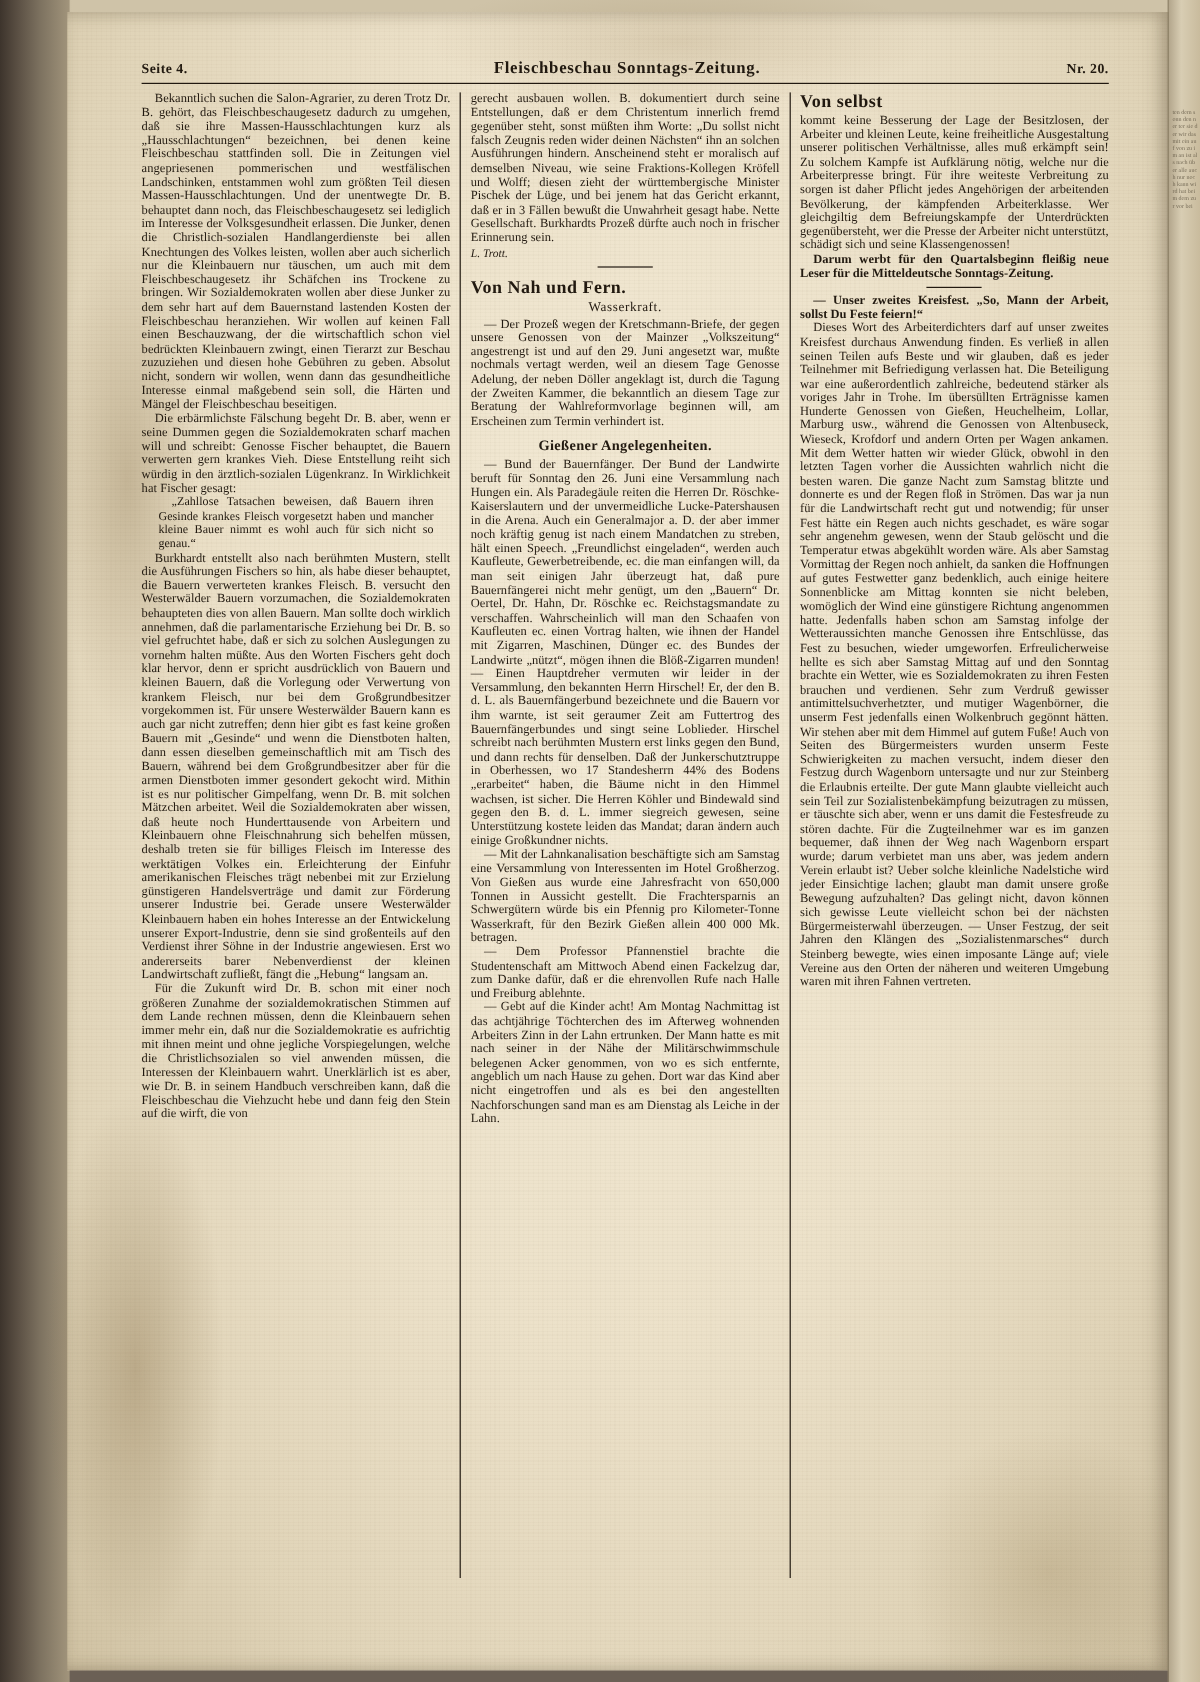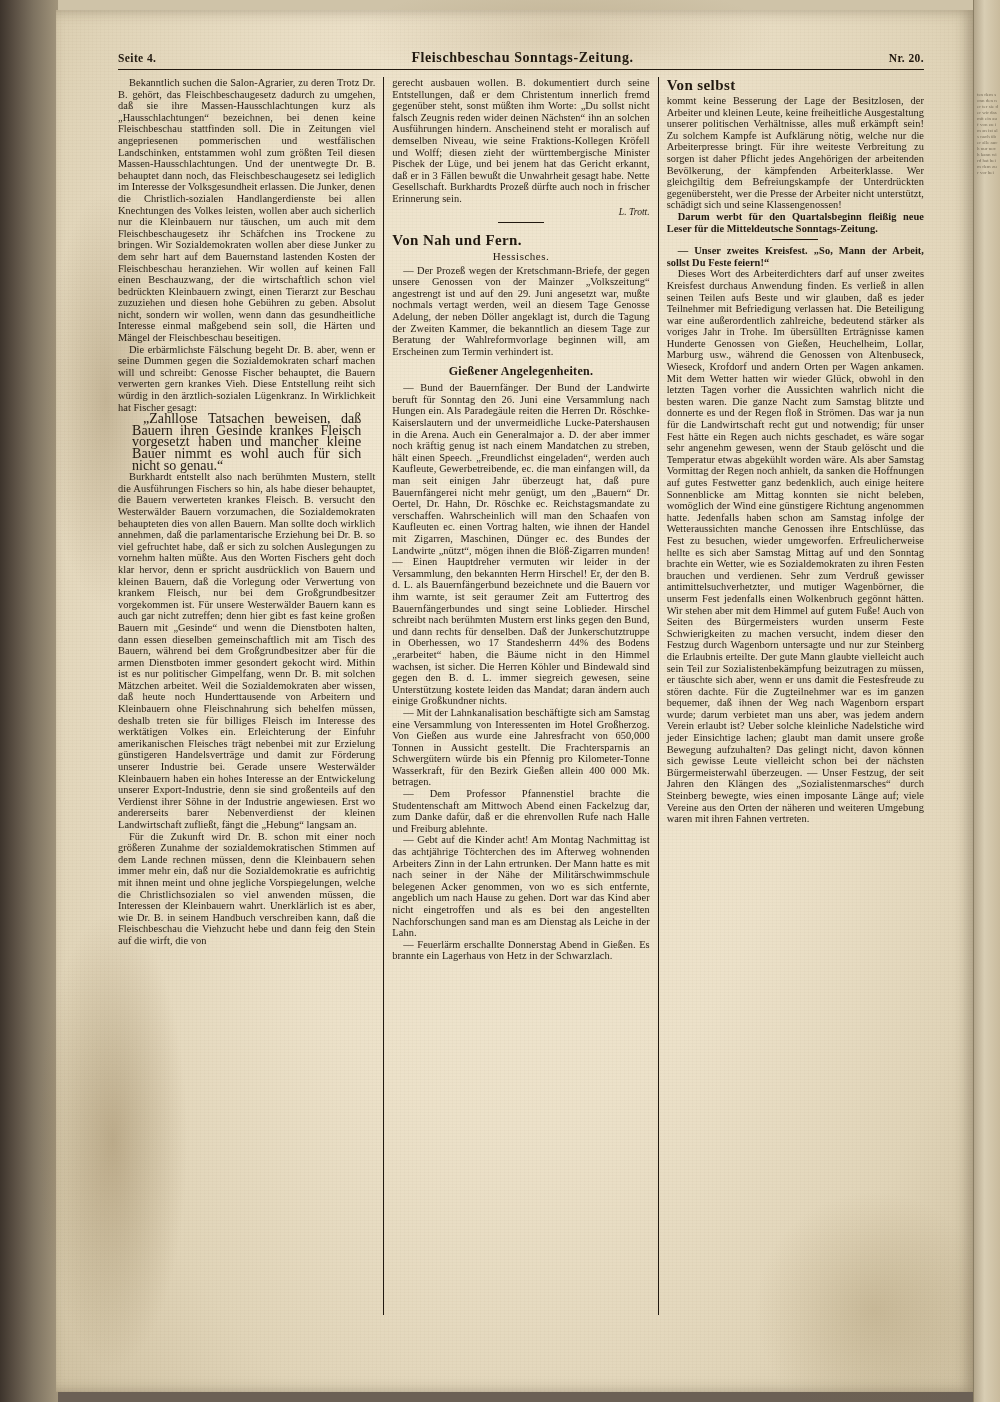--- a/index.html
+++ b/index.html
@@ -120,21 +120,20 @@
     line-height: 11.6px;
     text-align: justify;
     text-indent: 11px;
     hyphens: auto;
     letter-spacing: .05px;
   }
   p.noind { text-indent: 0; }
   p.t + p.t { margin-top: 0px; }
 
   .sig {
-    text-align: right;
     font-size: 9.6px;
     margin-top: 1px;
     font-style: italic;
   }
 
   
   .sec-head {
     font-weight: bold;
     font-size: 15px;
     letter-spacing: .4px;
@@ -191,42 +190,41 @@
         <div class="mh-left">Seite 4.</div>
         <div class="mh-center">Fleischbeschau Sonntags-Zeitung.</div>
         <div class="mh-right">Nr. 20.</div>
       </div>
 
       <div class="cols">
 
         <div class="col">
           <p class="t">Bekanntlich suchen die Salon-Agrarier, zu deren Trotz Dr. B. gehört, das Fleischbeschaugesetz dadurch zu umgehen, daß sie ihre Massen-Hausschlachtungen kurz als „Hausschlachtungen“ bezeichnen, bei denen keine Fleischbeschau stattfinden soll. Die in Zeitungen viel angepriesenen pommerischen und westfälischen Landschinken, entstammen wohl zum größten Teil diesen Massen-Hausschlachtungen. Und der unentwegte Dr. B. behauptet dann noch, das Fleischbeschaugesetz sei lediglich im Interesse der Volksgesundheit erlassen. Die Junker, denen die Christlich-sozialen Handlangerdienste bei allen Knechtungen des Volkes leisten, wollen aber auch sicherlich nur die Kleinbauern nur täuschen, um auch mit dem Fleischbeschaugesetz ihr Schäfchen ins Trockene zu bringen. Wir Sozialdemokraten wollen aber diese Junker zu dem sehr hart auf dem Bauernstand lastenden Kosten der Fleischbeschau heranziehen. Wir wollen auf keinen Fall einen Beschauzwang, der die wirtschaftlich schon viel bedrückten Kleinbauern zwingt, einen Tierarzt zur Beschau zuzuziehen und diesen hohe Gebühren zu geben. Absolut nicht, sondern wir wollen, wenn dann das gesundheitliche Interesse einmal maßgebend sein soll, die Härten und Mängel der Fleischbeschau beseitigen.</p>
           <p class="t">Die erbärmlichste Fälschung begeht Dr. B. aber, wenn er seine Dummen gegen die Sozialdemokraten scharf machen will und schreibt: Genosse Fischer behauptet, die Bauern verwerten gern krankes Vieh. Diese Entstellung reiht sich würdig in den ärztlich-sozialen Lügenkranz. In Wirklichkeit hat Fischer gesagt:</p>
-          <p class="t" style="padding:0 14px; font-size:14px; line-height:11.6px;">„Zahllose Tatsachen beweisen, daß Bauern ihren Gesinde krankes Fleisch vorgesetzt haben und mancher kleine Bauer nimmt es wohl auch für sich nicht so genau.“</p>
+          <p class="t" style="padding:0 14px; font-size:10px; line-height:11.6px;">„Zahllose Tatsachen beweisen, daß Bauern ihren Gesinde krankes Fleisch vorgesetzt haben und mancher kleine Bauer nimmt es wohl auch für sich nicht so genau.“</p>
           <p class="t">Burkhardt entstellt also nach berühmten Mustern, stellt die Ausführungen Fischers so hin, als habe dieser behauptet, die Bauern verwerteten krankes Fleisch. B. versucht den Westerwälder Bauern vorzumachen, die Sozialdemokraten behaupteten dies von allen Bauern. Man sollte doch wirklich annehmen, daß die parlamentarische Erziehung bei Dr. B. so viel gefruchtet habe, daß er sich zu solchen Auslegungen zu vornehm halten müßte. Aus den Worten Fischers geht doch klar hervor, denn er spricht ausdrücklich von Bauern und kleinen Bauern, daß die Vorlegung oder Verwertung von krankem Fleisch, nur bei dem Großgrundbesitzer vorgekommen ist. Für unsere Westerwälder Bauern kann es auch gar nicht zutreffen; denn hier gibt es fast keine großen Bauern mit „Gesinde“ und wenn die Dienstboten halten, dann essen dieselben gemeinschaftlich mit am Tisch des Bauern, während bei dem Großgrundbesitzer aber für die armen Dienstboten immer gesondert gekocht wird. Mithin ist es nur politischer Gimpelfang, wenn Dr. B. mit solchen Mätzchen arbeitet. Weil die Sozialdemokraten aber wissen, daß heute noch Hunderttausende von Arbeitern und Kleinbauern ohne Fleischnahrung sich behelfen müssen, deshalb treten sie für billiges Fleisch im Interesse des werktätigen Volkes ein. Erleichterung der Einfuhr amerikanischen Fleisches trägt nebenbei mit zur Erzielung günstigeren Handelsverträge und damit zur Förderung unserer Industrie bei. Gerade unsere Westerwälder Kleinbauern haben ein hohes Interesse an der Entwickelung unserer Export-Industrie, denn sie sind großenteils auf den Verdienst ihrer Söhne in der Industrie angewiesen. Erst wo andererseits barer Nebenverdienst der kleinen Landwirtschaft zufließt, fängt die „Hebung“ langsam an.</p>
           <p class="t">Für die Zukunft wird Dr. B. schon mit einer noch größeren Zunahme der sozialdemokratischen Stimmen auf dem Lande rechnen müssen, denn die Kleinbauern sehen immer mehr ein, daß nur die Sozialdemokratie es aufrichtig mit ihnen meint und ohne jegliche Vorspiegelungen, welche die Christlichsozialen so viel anwenden müssen, die Interessen der Kleinbauern wahrt. Unerklärlich ist es aber, wie Dr. B. in seinem Handbuch verschreiben kann, daß die Fleischbeschau die Viehzucht hebe und dann feig den Stein auf die wirft, die von</p>
         </div>
 
         <div class="rule"></div>
 
         <div class="col">
           <p class="t noind">gerecht ausbauen wollen. B. dokumentiert durch seine Entstellungen, daß er dem Christentum innerlich fremd gegenüber steht, sonst müßten ihm Worte: „Du sollst nicht falsch Zeugnis reden wider deinen Nächsten“ ihn an solchen Ausführungen hindern. Anscheinend steht er moralisch auf demselben Niveau, wie seine Fraktions-Kollegen Kröfell und Wolff; diesen zieht der württembergische Minister Pischek der Lüge, und bei jenem hat das Gericht erkannt, daß er in 3 Fällen bewußt die Unwahrheit gesagt habe. Nette Gesellschaft. Burkhardts Prozeß dürfte auch noch in frischer Erinnerung sein.</p>
           <div class="sig">L. Trott.</div>
 
           <div class="hr-short"></div>
           <div class="sec-head">Von Nah und Fern.</div>
-          <div class="sec-sub">Hessisches.</div>
+          <div class="sec-sub">Wasserkraft.</div>
 
           <p class="t">— Der Prozeß wegen der Kretschmann-Briefe, der gegen unsere Genossen von der Mainzer „Volkszeitung“ angestrengt ist und auf den 29. Juni angesetzt war, mußte nochmals vertagt werden, weil an diesem Tage Genosse Adelung, der neben Döller angeklagt ist, durch die Tagung der Zweiten Kammer, die bekanntlich an diesem Tage zur Beratung der Wahlreformvorlage beginnen will, am Erscheinen zum Termin verhindert ist.</p>
           <div class="sec-head2">Gießener Angelegenheiten.</div>
           <p class="t">— Bund der Bauernfänger. Der Bund der Landwirte beruft für Sonntag den 26. Juni eine Versammlung nach Hungen ein. Als Paradegäule reiten die Herren Dr. Röschke-Kaiserslautern und der unvermeidliche Lucke-Patershausen in die Arena. Auch ein Generalmajor a. D. der aber immer noch kräftig genug ist nach einem Mandatchen zu streben, hält einen Speech. „Freundlichst eingeladen“, werden auch Kaufleute, Gewerbetreibende, ec. die man einfangen will, da man seit einigen Jahr überzeugt hat, daß pure Bauernfängerei nicht mehr genügt, um den „Bauern“ Dr. Oertel, Dr. Hahn, Dr. Röschke ec. Reichstagsmandate zu verschaffen. Wahrscheinlich will man den Schaafen von Kaufleuten ec. einen Vortrag halten, wie ihnen der Handel mit Zigarren, Maschinen, Dünger ec. des Bundes der Landwirte „nützt“, mögen ihnen die Blöß-Zigarren munden! — Einen Hauptdreher vermuten wir leider in der Versammlung, den bekannten Herrn Hirschel! Er, der den B. d. L. als Bauernfängerbund bezeichnete und die Bauern vor ihm warnte, ist seit geraumer Zeit am Futtertrog des Bauernfängerbundes und singt seine Loblieder. Hirschel schreibt nach berühmten Mustern erst links gegen den Bund, und dann rechts für denselben. Daß der Junkerschutztruppe in Oberhessen, wo 17 Standesherrn 44% des Bodens „erarbeitet“ haben, die Bäume nicht in den Himmel wachsen, ist sicher. Die Herren Köhler und Bindewald sind gegen den B. d. L. immer siegreich gewesen, seine Unterstützung kostete leiden das Mandat; daran ändern auch einige Großkundner nichts.</p>
           <p class="t">— Mit der Lahnkanalisation beschäftigte sich am Samstag eine Versammlung von Interessenten im Hotel Großherzog. Von Gießen aus wurde eine Jahresfracht von 650,000 Tonnen in Aussicht gestellt. Die Frachtersparnis an Schwergütern würde bis ein Pfennig pro Kilometer-Tonne Wasserkraft, für den Bezirk Gießen allein 400 000 Mk. betragen.</p>
           <p class="t">— Dem Professor Pfannenstiel brachte die Studentenschaft am Mittwoch Abend einen Fackelzug dar, zum Danke dafür, daß er die ehrenvollen Rufe nach Halle und Freiburg ablehnte.</p>
           <p class="t">— Gebt auf die Kinder acht! Am Montag Nachmittag ist das achtjährige Töchterchen des im Afterweg wohnenden Arbeiters Zinn in der Lahn ertrunken. Der Mann hatte es mit nach seiner in der Nähe der Militärschwimmschule belegenen Acker genommen, von wo es sich entfernte, angeblich um nach Hause zu gehen. Dort war das Kind aber nicht eingetroffen und als es bei den angestellten Nachforschungen sand man es am Dienstag als Leiche in der Lahn.</p>
-          <p class="t">— Feuerlärm erschallte Donnerstag Abend in Gießen. Es brannte ein Lagerhaus von Hetz in der Schwarzlach.</p>
         </div>
 
         <div class="rule"></div>
 
         <div class="col">
           <div class="sec-head" style="margin-top:0;">Von selbst</div>
           <p class="t noind">kommt keine Besserung der Lage der Besitzlosen, der Arbeiter und kleinen Leute, keine freiheitliche Ausgestaltung unserer politischen Verhältnisse, alles muß erkämpft sein! Zu solchem Kampfe ist Aufklärung nötig, welche nur die Arbeiterpresse bringt. Für ihre weiteste Verbreitung zu sorgen ist daher Pflicht jedes Angehörigen der arbeitenden Bevölkerung, der kämpfenden Arbeiterklasse. Wer gleichgiltig dem Befreiungskampfe der Unterdrückten gegenübersteht, wer die Presse der Arbeiter nicht unterstützt, schädigt sich und seine Klassengenossen!</p>
           <p class="t" style="font-weight:bold;">Darum werbt für den Quartalsbeginn fleißig neue Leser für die Mitteldeutsche Sonntags-Zeitung.</p>
 
           <div class="hr-short"></div>

